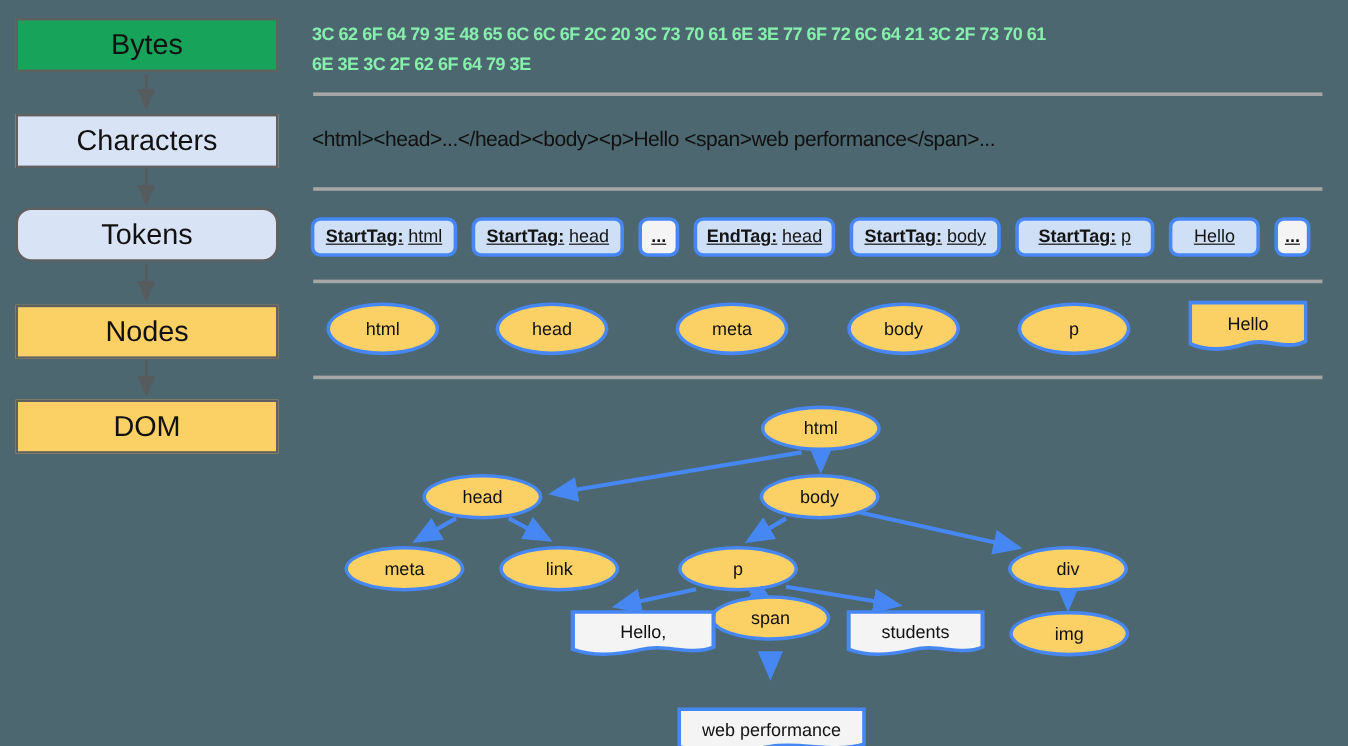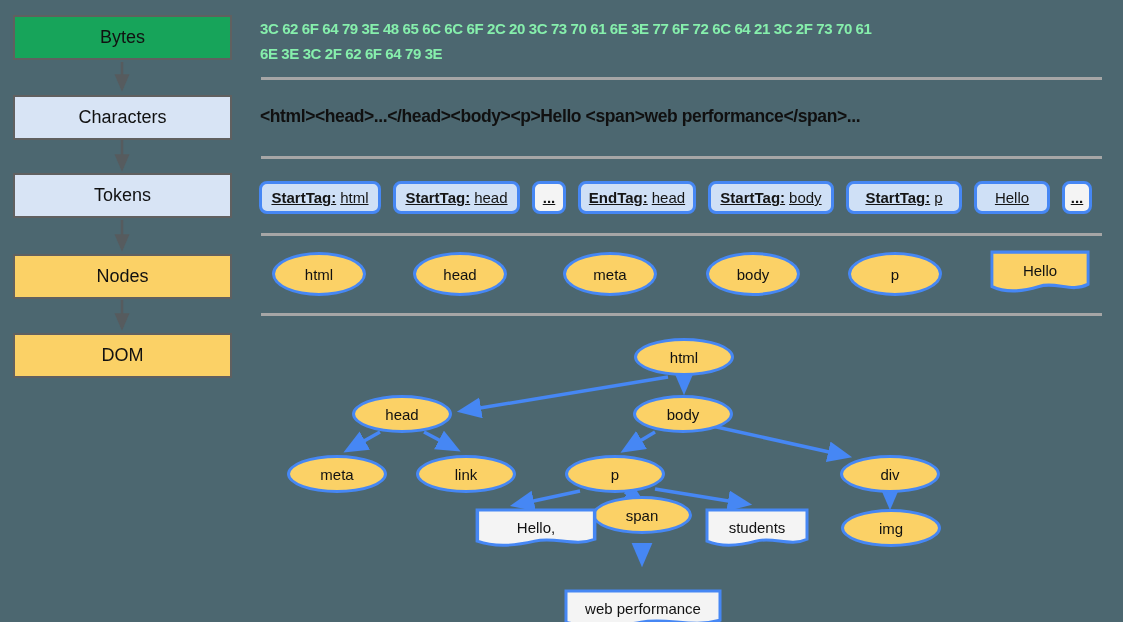--- a/index.html
+++ b/index.html
@@ -11,36 +11,36 @@
   body{
     width:1123px;height:622px;position:relative;overflow:hidden;
     background:var(--bg);
     font-family:"Liberation Sans",sans-serif;color:var(--ink);
   }
   
   .pbox{
     position:absolute;left:13px;width:219px;height:45px;
     border:2px solid var(--boxborder);box-sizing:border-box;
     display:flex;align-items:center;justify-content:center;
-    font-size:18px;color:#111;
+    font-size:24px;color:#111;
   }
   .pbox.green{background:var(--green);}
   .pbox.lblue{background:var(--lightblue);}
   .pbox.yellow{background:var(--yellow);}
   
   .divider{position:absolute;left:261px;width:841px;height:3px;background:var(--divider);}
   
   .hex{
     position:absolute;left:260px;top:16px;width:820px;
     font-weight:bold;font-size:15px;line-height:25px;letter-spacing:-0.4px;
     color:#86efac;white-space:nowrap;
   }
   .chars{
     position:absolute;left:260px;top:106px;width:840px;
-    font-weight:bold;font-size:17.5px;letter-spacing:-0.4px;color:#101010;white-space:nowrap;
+    font-weight:normal;font-size:17.5px;letter-spacing:-0.4px;color:#101010;white-space:nowrap;
   }
   
   .tokenrow{position:absolute;left:259px;top:181px;display:flex;gap:12px;text-decoration:underline;}
   .token{
     height:33px;box-sizing:border-box;border:3px solid var(--blue);border-radius:8px;
     background:var(--tokenfill);display:flex;align-items:center;justify-content:center;
     font-size:15px;white-space:pre;
   }
   .token.etc{background:var(--whitefill);font-weight:bold;}
   .token b{font-weight:bold;margin-right:4px;}
@@ -89,21 +89,21 @@
     <line x1="580" y1="491" x2="515" y2="505" marker-end="url(#mblue)"></line>
     <line x1="625" y1="492" x2="643" y2="504" marker-end="url(#mblue)"></line>
     <line x1="655" y1="489" x2="747" y2="504" marker-end="url(#mblue)"></line>
     <line x1="890" y1="493" x2="890" y2="505" marker-end="url(#mblue)"></line>
     <line x1="642" y1="549" x2="642" y2="562" marker-end="url(#mblue)"></line>
   </g>
 </svg>
 
 <div class="pbox green" style="top:15px;">Bytes</div>
 <div class="pbox lblue" style="top:95px;">Characters</div>
-<div class="pbox lblue" style="top:173px;">Tokens</div>
+<div class="pbox lblue" style="top:173px;border-radius:13px;">Tokens</div>
 <div class="pbox yellow" style="top:254px;">Nodes</div>
 <div class="pbox yellow" style="top:333px;">DOM</div>
 
 <div class="hex">
   <span>3C 62 6F 64 79 3E 48 65 6C 6C 6F 2C 20 3C 73 70 61 6E 3E 77 6F 72 6C 64 21 3C 2F 73 70 61</span><br>
   <span>6E 3E 3C 2F 62 6F 64 79 3E</span>
 </div>
 <div class="divider" style="top:77px;"></div>
 
 <div class="chars">&lt;html&gt;&lt;head&gt;...&lt;/head&gt;&lt;body&gt;&lt;p&gt;Hello &lt;span&gt;web performance&lt;/span&gt;...</div>
@@ -143,21 +143,21 @@
 <div class="ellipse" style="left:840px;top:455px;width:100px;height:38px;">div</div>
 <div class="ellipse" style="left:592px;top:496px;width:100px;height:38px;">span</div>
 <div class="ellipse" style="left:841px;top:509px;width:100px;height:38px;">img</div>
 
 <div class="doc" style="left:475px;top:508px;width:104px;height:41px;padding-left:18px;">
   <svg viewBox="0 0 104 42" preserveAspectRatio="none">
     <path d="M2,2 H102 V32 C85,40 68,29 51,34 C33,39 16,40 2,34 Z" fill="#f4f4f4" stroke="#4687f4" stroke-width="3"></path>
   </svg>
   <span class="lbl">Hello,</span>
 </div>
-<div class="doc" style="left:705px;top:508px;width:104px;height:41px;">
+<div class="doc" style="left:705px;top:508px;width:116px;height:41px;">
   <svg viewBox="0 0 104 42" preserveAspectRatio="none">
     <path d="M2,2 H102 V32 C85,40 68,29 51,34 C33,39 16,40 2,34 Z" fill="#f4f4f4" stroke="#4687f4" stroke-width="3"></path>
   </svg>
   <span class="lbl">students</span>
 </div>
 <div class="doc" style="left:564px;top:566px;width:158px;height:41px;margin-top:23px;">
   <svg viewBox="0 0 158 42" preserveAspectRatio="none">
     <path d="M2,2 H156 V32 C128,40 103,29 77,34 C50,39 24,40 2,34 Z" fill="#f4f4f4" stroke="#4687f4" stroke-width="3"></path>
   </svg>
   <span class="lbl">web performance</span>

